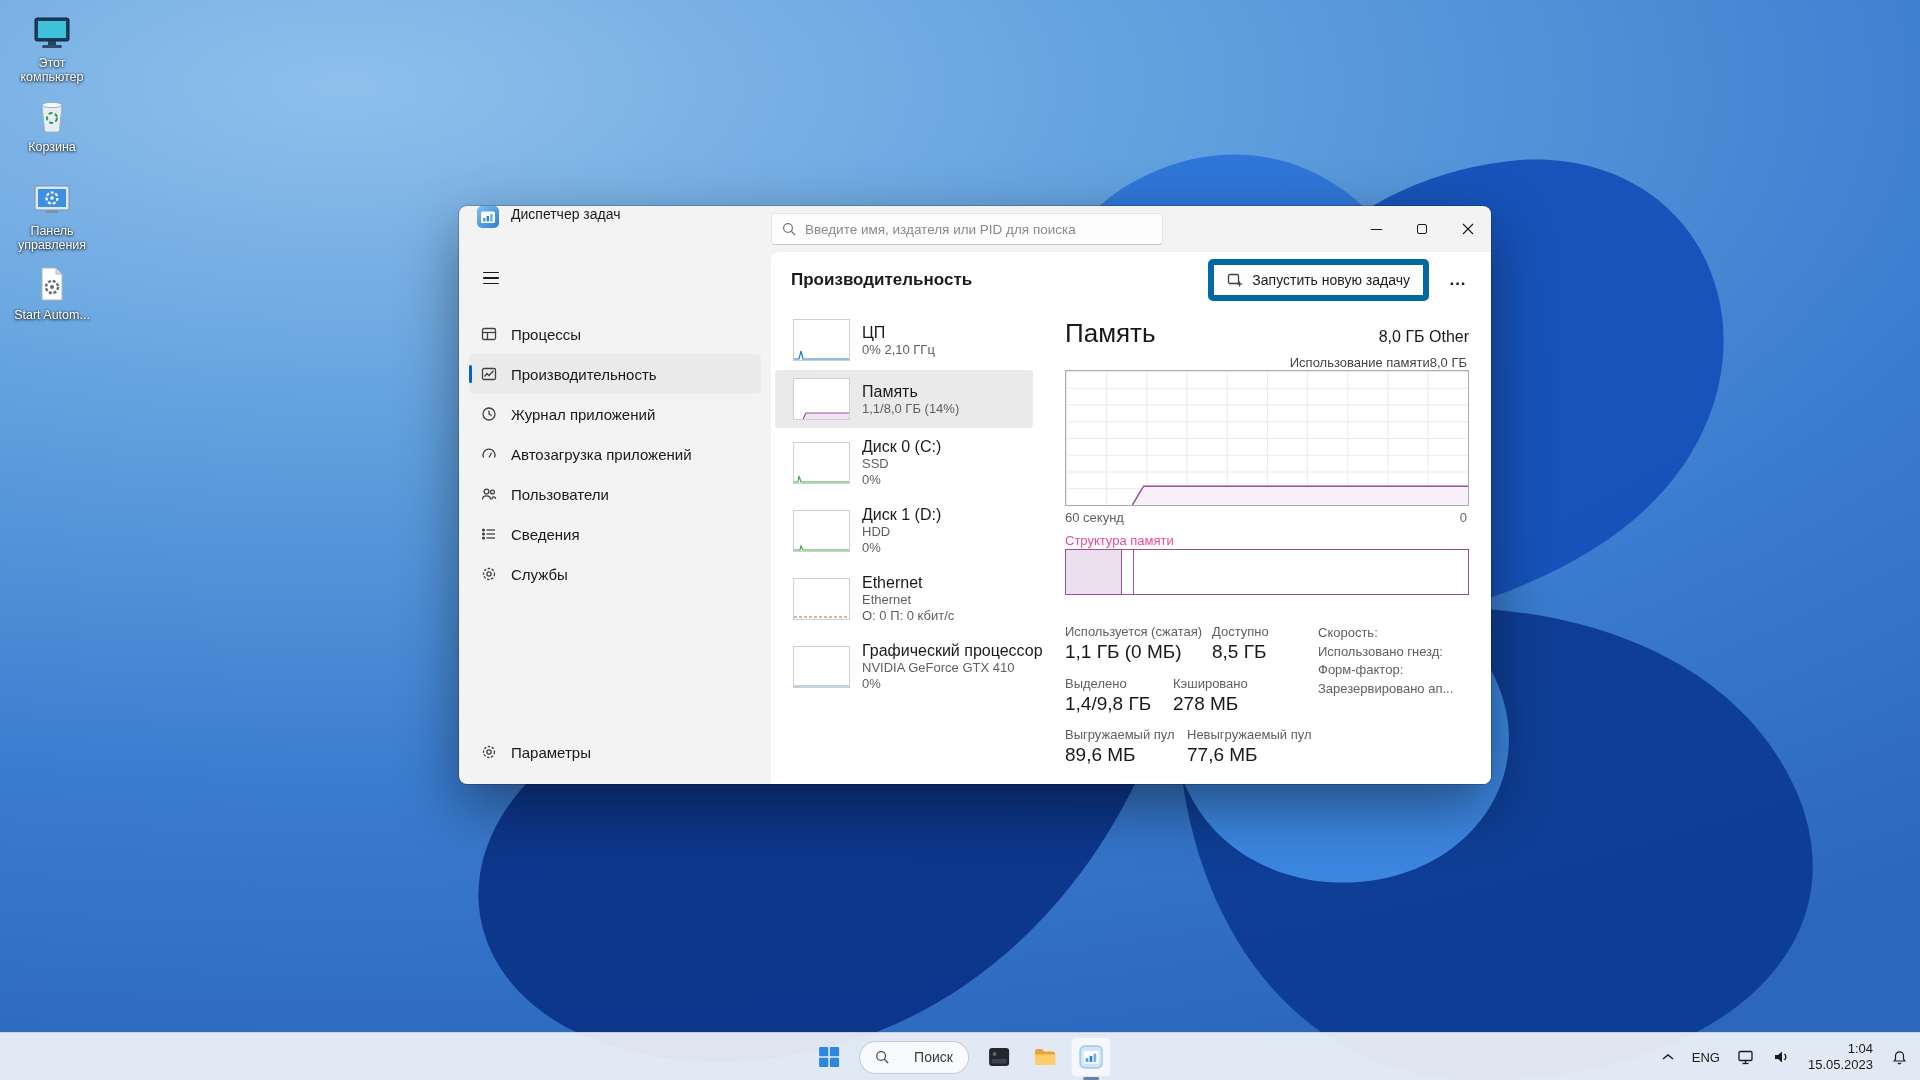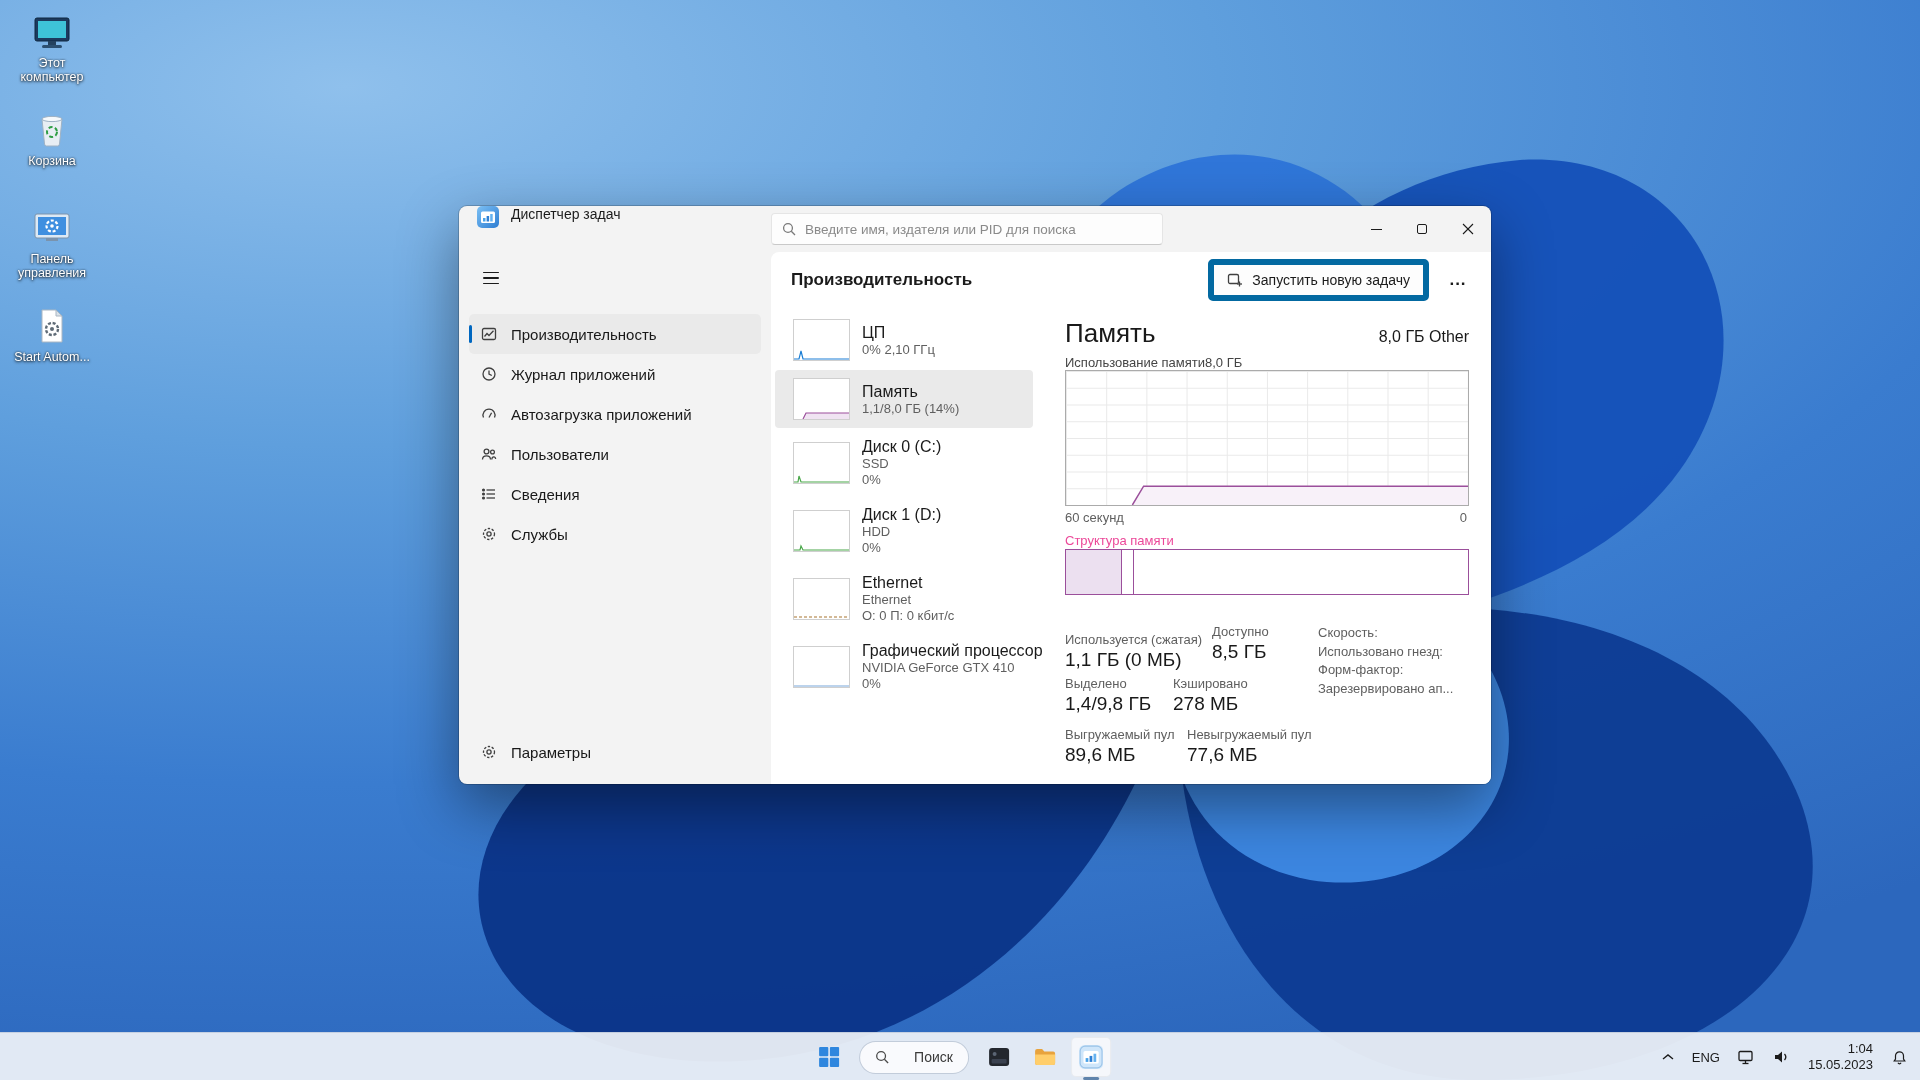--- a/index.html
+++ b/index.html
@@ -4,21 +4,21 @@
 <style>
   * { margin:0; padding:0; box-sizing:border-box; cursor:default; }
   html,body { width:1920px; height:1080px; overflow:hidden; }
   body { font-family:"Liberation Sans","DejaVu Sans",sans-serif; color:#1b1b1b; position:relative; }
 
   
   .desktop { position:absolute; inset:0;
     background: radial-gradient(130% 95% at 18% 8%, #8fc0ec 0%, #5f9fdd 35%, #3a7ccf 68%, #2c67bd 100%); }
   .wallpaper { position:absolute; inset:0; }
 
-  .dicons { position:absolute; left:8px; top:10px; display:flex; flex-direction:column; gap:14px; }
+  .dicons { position:absolute; left:8px; top:10px; display:flex; flex-direction:column; }
   .dicon { width:88px; height:84px; display:flex; flex-direction:column; align-items:center; gap:2px; border-radius:4px; }
   .dicon-img { width:44px; height:44px; }
   .dicon-label { font-size:12.5px; line-height:14px; color:#fff; text-align:center;
     text-shadow:0 1px 3px rgba(0,0,0,.85), 0 0 2px rgba(0,0,0,.6); max-width:84px; }
 
   
   .window { position:absolute; left:459px; top:206px; width:1032px; height:578px;
     background:#f3f3f3; border-radius:8px; overflow:hidden;
     box-shadow:0 22px 60px rgba(0,0,0,.42), 0 0 0 1px rgba(0,0,0,.18); }
   .titlebar { position:relative; height:46px; display:flex; align-items:flex-start; }
@@ -67,21 +67,21 @@
   .perf-item { display:flex; align-items:center; gap:12px; padding:8px 6px 8px 18px; margin:1px 4px; border-radius:4px; }
   .perf-item.selected { background:#eaeaea; }
   .thumb { width:57px; height:42px; flex:none; background:#fff; border:1px solid #cfcfcf; }
   .pi-name { font-size:16px; line-height:19px; color:#1a1a1a; white-space:nowrap; }
   .pi-line { font-size:13px; line-height:16px; color:#5f5f5f; white-space:nowrap; }
 
   
   .detail { flex:1; position:relative; }
   .mem-title { position:absolute; left:28px; top:10px; font-size:26px; font-weight:400; color:#191919; }
   .mem-capacity { position:absolute; right:22px; top:20px; font-size:16px; color:#191919; }
-  .graph-head { position:absolute; left:28px; right:24px; top:47px; display:flex; justify-content:flex-start;
+  .graph-head { position:absolute; left:28px; right:24px; top:47px; display:flex; justify-content:flex-end;
     font-size:13px; color:#444; }
   .mem-graph { position:absolute; left:28px; top:62px; width:404px; height:136px;
     border:1px solid #ababab; background-color:#fff;
     background-image:linear-gradient(to right,#e9e9e9 1px,transparent 1px),
                      linear-gradient(to bottom,#e9e9e9 1px,transparent 1px);
     background-size:10% 100%,100% 12.5%; }
   .mem-graph svg { position:absolute; inset:0; width:100%; height:100%; }
   .graph-foot { position:absolute; left:28px; right:24px; top:202px; display:flex; justify-content:space-between;
     font-size:13px; color:#5f5f5f; }
   .comp-label { position:absolute; left:28px; top:225px; font-size:13px; color:#ec4899; }
@@ -222,20 +222,28 @@
 
     <div class="window-body">
 
       <div class="nav">
         <div class="hamburger">
             <i></i>
             <i></i>
             <i></i>
           </div>
 
+        <div class="nav-item">
+          <svg width="16" height="16" viewBox="0 0 16 16" fill="none" stroke="#404040" stroke-width="1.3">
+              <rect x="1.5" y="2.5" width="13" height="11" rx="1.5"></rect>
+              <line x1="1.5" y1="6.5" x2="14.5" y2="6.5"></line>
+              <line x1="6.5" y1="6.5" x2="6.5" y2="13.5"></line>
+            </svg>
+          <span>Процессы</span>
+        </div>
         <div class="nav-item selected">
           <svg width="16" height="16" viewBox="0 0 16 16" fill="none" stroke="#404040" stroke-width="1.3">
               <rect x="1.5" y="2.5" width="13" height="11" rx="1.5"></rect>
               <polyline points="3.5,10.5 6,7.5 8,9.5 12.5,4.8"></polyline>
             </svg>
           <span>Производительность</span>
         </div>
         <div class="nav-item">
           <svg width="16" height="16" viewBox="0 0 16 16" fill="none" stroke="#404040" stroke-width="1.3">
               <circle cx="8" cy="8" r="6"></circle>
@@ -401,21 +409,21 @@
               <span>0</span>
             </div>
 
             <div class="comp-label">Структура памяти</div>
             <div class="comp-bar">
               <div class="comp-used" id="comp-used" style="width: 14%;"></div>
               <div class="comp-mod" id="comp-mod" style="width: 3%;"></div>
             </div>
 
             <div class="stats">
-              <div class="stat" style="left:0;top:8px">
+              <div class="stat" style="left:0;top:0">
                 <div class="stat-label">Используется (сжатая)</div>
                 <div class="stat-value">1,1 ГБ (0 МБ)</div>
               </div>
               <div class="stat" style="left:147px;top:0">
                 <div class="stat-label">Доступно</div>
                 <div class="stat-value">8,5 ГБ</div>
               </div>
               <div class="stat" style="left:0;top:52px">
                 <div class="stat-label">Выделено</div>
                 <div class="stat-value">1,4/9,8 ГБ</div>

